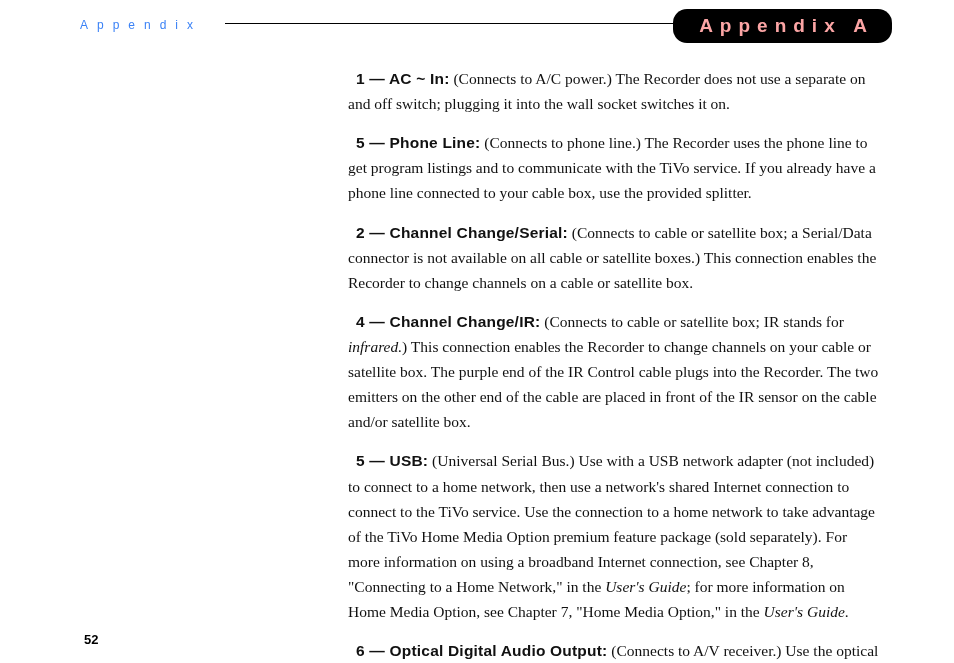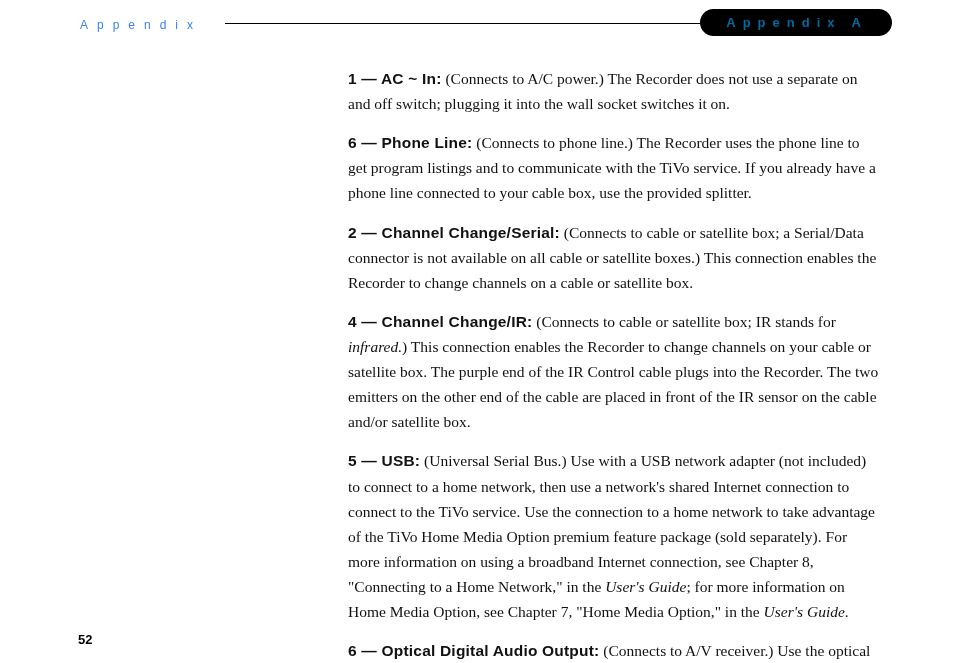--- a/index.html
+++ b/index.html
@@ -22,26 +22,26 @@
       font-family: Arial, Helvetica, sans-serif;
       font-size: 12px;
       letter-spacing: 9px;
       color: #3b82f6;
     }
     .header-pill {
       position: absolute;
       right: 62px;
       top: 9px;
       background: #000;
-      color: #0369a1;
+      color: #fca5a5;
       font-family: Arial, Helvetica, sans-serif;
       font-weight: bold;
-      font-size: 13px;
+      font-size: 19px;
       letter-spacing: 7px;
-      padding: 6px 24px 6px 26px;
+      padding: 6px 18px 6px 26px;
       border-radius: 14px;
     }
     .header-line {
       position: absolute;
       top: 23px;
       left: 225px;
       right: 62px;
       height: 1px;
       background: #000;
     }
@@ -52,46 +52,47 @@
       top: 66px;
       font-size: 15.5px;
       line-height: 1.62;
       color: #111;
     }
     .para { margin-bottom: 14px; }
     .bold-sans {
       font-family: Arial, Helvetica, sans-serif;
       font-weight: bold;
       letter-spacing: 0.2px;
+      margin-left: 8px;
     }
     .italic { font-style: italic; margin-top: 36px; }
     .page-num {
       position: absolute;
-      left: 78px;
+      left: 84px;
       bottom: 16px;
       font-family: Arial, Helvetica, sans-serif;
       font-weight: bold;
       font-size: 13px;
     }
   </style>
 </head>
 <body>
 
 <div class="header">
   <div class="header-left">Appendix</div>
   <div class="header-line"></div>
   <div class="header-pill">Appendix A</div>
 </div>
 
 <div class="content">
   <div class="para">
     <span class="bold-sans">1 — AC ~ In:</span><span> (Connects to A/C power.) The Recorder does not use a separate on and off switch; plugging it into the wall socket switches it on.</span>
   </div>
   <div class="para">
-    <span class="bold-sans">6 — Phone Line:</span><span> (Connects to phone line.) The Recorder uses the phone line to get program listings and to communicate with the TiVo service. If you already have a phone line connected to your cable box, use the provided splitter.</span>
+    <span class="bold-sans">5 — Phone Line:</span><span> (Connects to phone line.) The Recorder uses the phone line to get program listings and to communicate with the TiVo service. If you already have a phone line connected to your cable box, use the provided splitter.</span>
   </div>
   <div class="para">
     <span class="bold-sans">2 — Channel Change/Serial:</span><span> (Connects to cable or satellite box; a Serial/Data connector is not available on all cable or satellite boxes.) This connection enables the Recorder to change channels on a cable or satellite box.</span>
   </div>
   <div class="para">
     <span class="bold-sans">4 — Channel Change/IR:</span><span> (Connects to cable or satellite box; IR stands for </span><span class="italic">infrared.</span><span>) This connection enables the Recorder to change channels on your cable or satellite box.  The purple end of the IR Control cable plugs into the Recorder. The two emitters on the other end of the cable are placed in front of the IR sensor on the cable and/or satellite box.</span>
   </div>
   <div class="para">
     <span class="bold-sans">5 — USB:</span><span> (Universal Serial Bus.) Use with a USB network adapter (not included) to connect to a home network, then use a network's shared Internet connection to connect to the TiVo service. Use the connection to a home network to take advantage of the TiVo Home Media Option premium feature package (sold separately). For more information on using a broadband Internet connection, see Chapter 8, "Connecting to a Home Network," in the </span><span class="italic">User's Guide</span><span>; for more information on Home Media Option, see Chapter 7, "Home Media Option," in the </span><span class="italic">User's Guide</span><span>.</span>
   </div>

